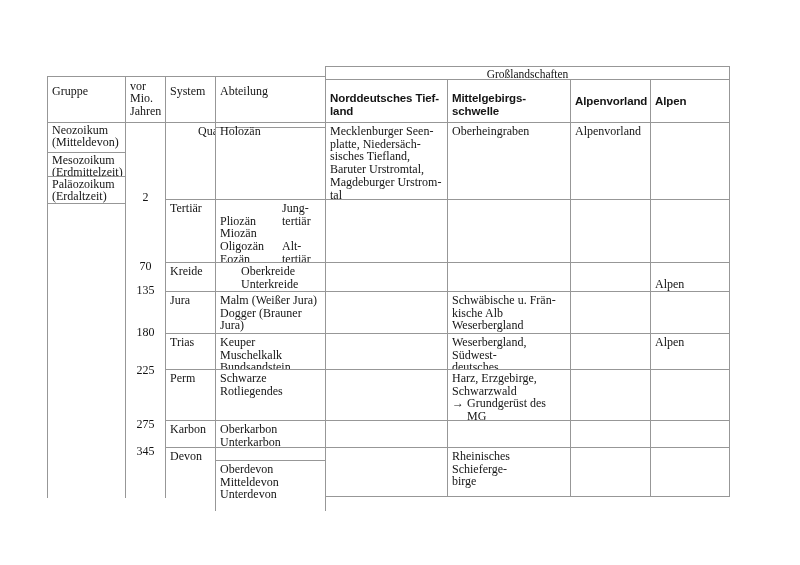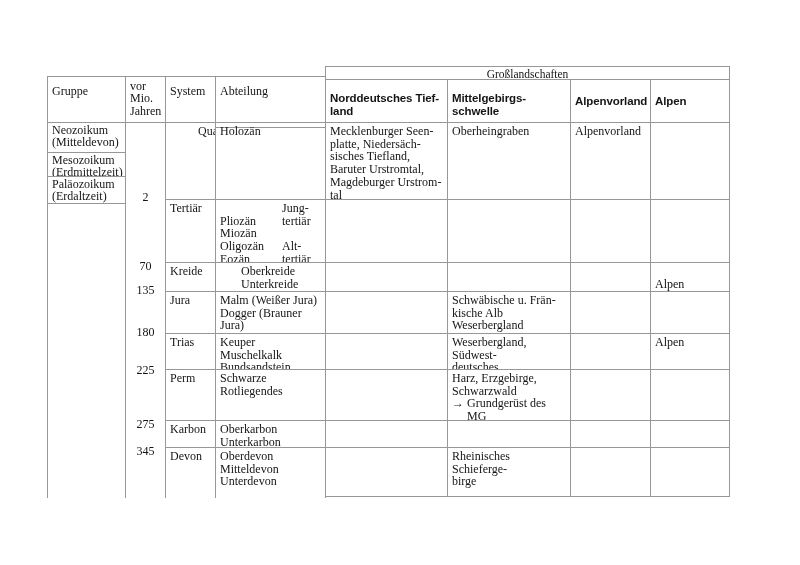--- a/index.html
+++ b/index.html
@@ -137,21 +137,21 @@
 
   <div class="cell" style="left:165px;top:420px;width:51px;height:28px;">Karbon</div>
   <div class="cell" style="left:215px;top:420px;width:111px;height:28px;">Oberkarbon
 Unterkarbon</div>
   <div class="cell" style="left:325px;top:420px;width:123px;height:28px;"></div>
   <div class="cell" style="left:447px;top:420px;width:124px;height:28px;"></div>
   <div class="cell" style="left:570px;top:420px;width:81px;height:28px;"></div>
   <div class="cell" style="left:650px;top:420px;width:80px;height:28px;"></div>
 
   <div class="cell noborder-bottom" style="left:165px;top:447px;width:51px;height:51px;">Devon</div>
-  <div class="cell noborder-bottom" style="left:215px;top:447px;width:111px;height:51px;">Oberdevon
+  <div class="cell noborder-bottom" style="left:215px;top:460px;width:111px;height:51px;">Oberdevon
 Mitteldevon
 Unterdevon</div>
   <div class="cell" style="left:325px;top:447px;width:123px;height:50px;"></div>
   <div class="cell" style="left:447px;top:447px;width:124px;height:50px;">Rheinisches Schieferge-
 birge</div>
   <div class="cell" style="left:570px;top:447px;width:81px;height:50px;"></div>
   <div class="cell" style="left:650px;top:447px;width:80px;height:50px;"></div>
 
 </div>
 

